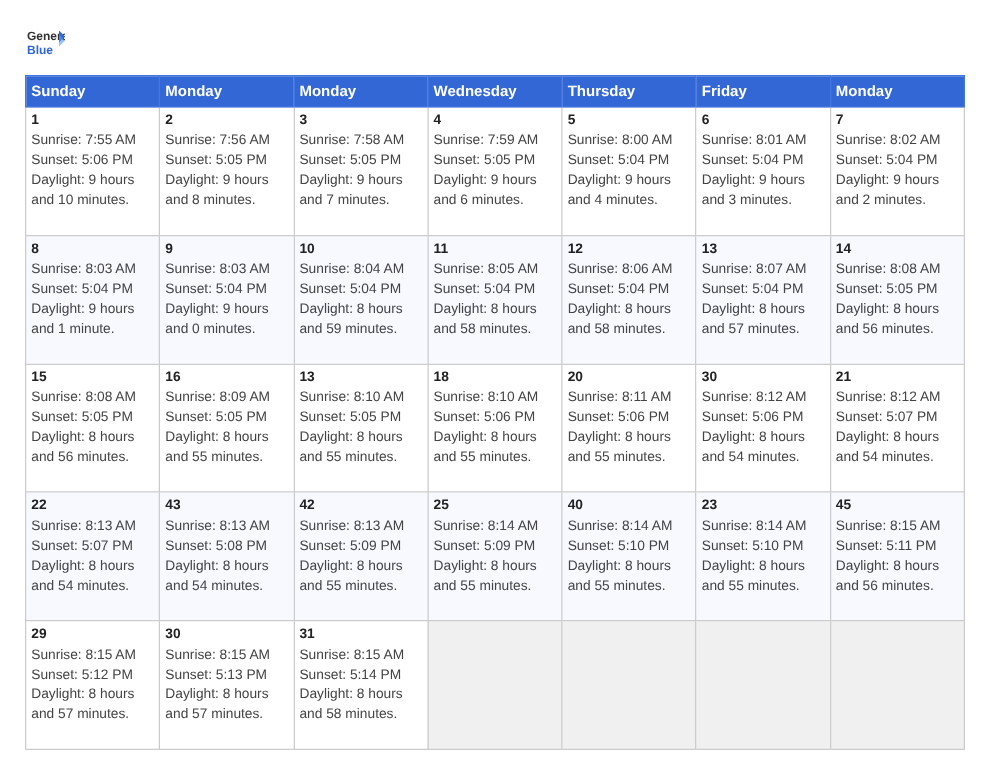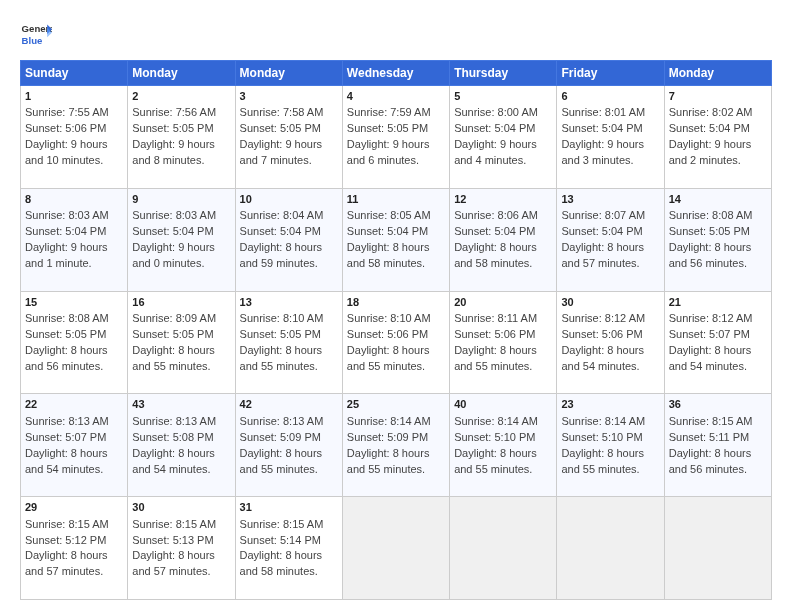--- a/index.html
+++ b/index.html
@@ -231,21 +231,21 @@
           </td>
           <td>
             <span class="day-num">40</span>
             <div class="day-detail">Sunrise: 8:14 AM<br>Sunset: 5:10 PM<br>Daylight: 8 hours<br>and 55 minutes.</div>
           </td>
           <td>
             <span class="day-num">23</span>
             <div class="day-detail">Sunrise: 8:14 AM<br>Sunset: 5:10 PM<br>Daylight: 8 hours<br>and 55 minutes.</div>
           </td>
           <td>
-            <span class="day-num">36</span>
+            <span class="day-num">45</span>
             <div class="day-detail">Sunrise: 8:15 AM<br>Sunset: 5:11 PM<br>Daylight: 8 hours<br>and 56 minutes.</div>
           </td>
         </tr>
         <tr>
           <td>
             <span class="day-num">29</span>
             <div class="day-detail">Sunrise: 8:15 AM<br>Sunset: 5:12 PM<br>Daylight: 8 hours<br>and 57 minutes.</div>
           </td>
           <td>
             <span class="day-num">30</span>

